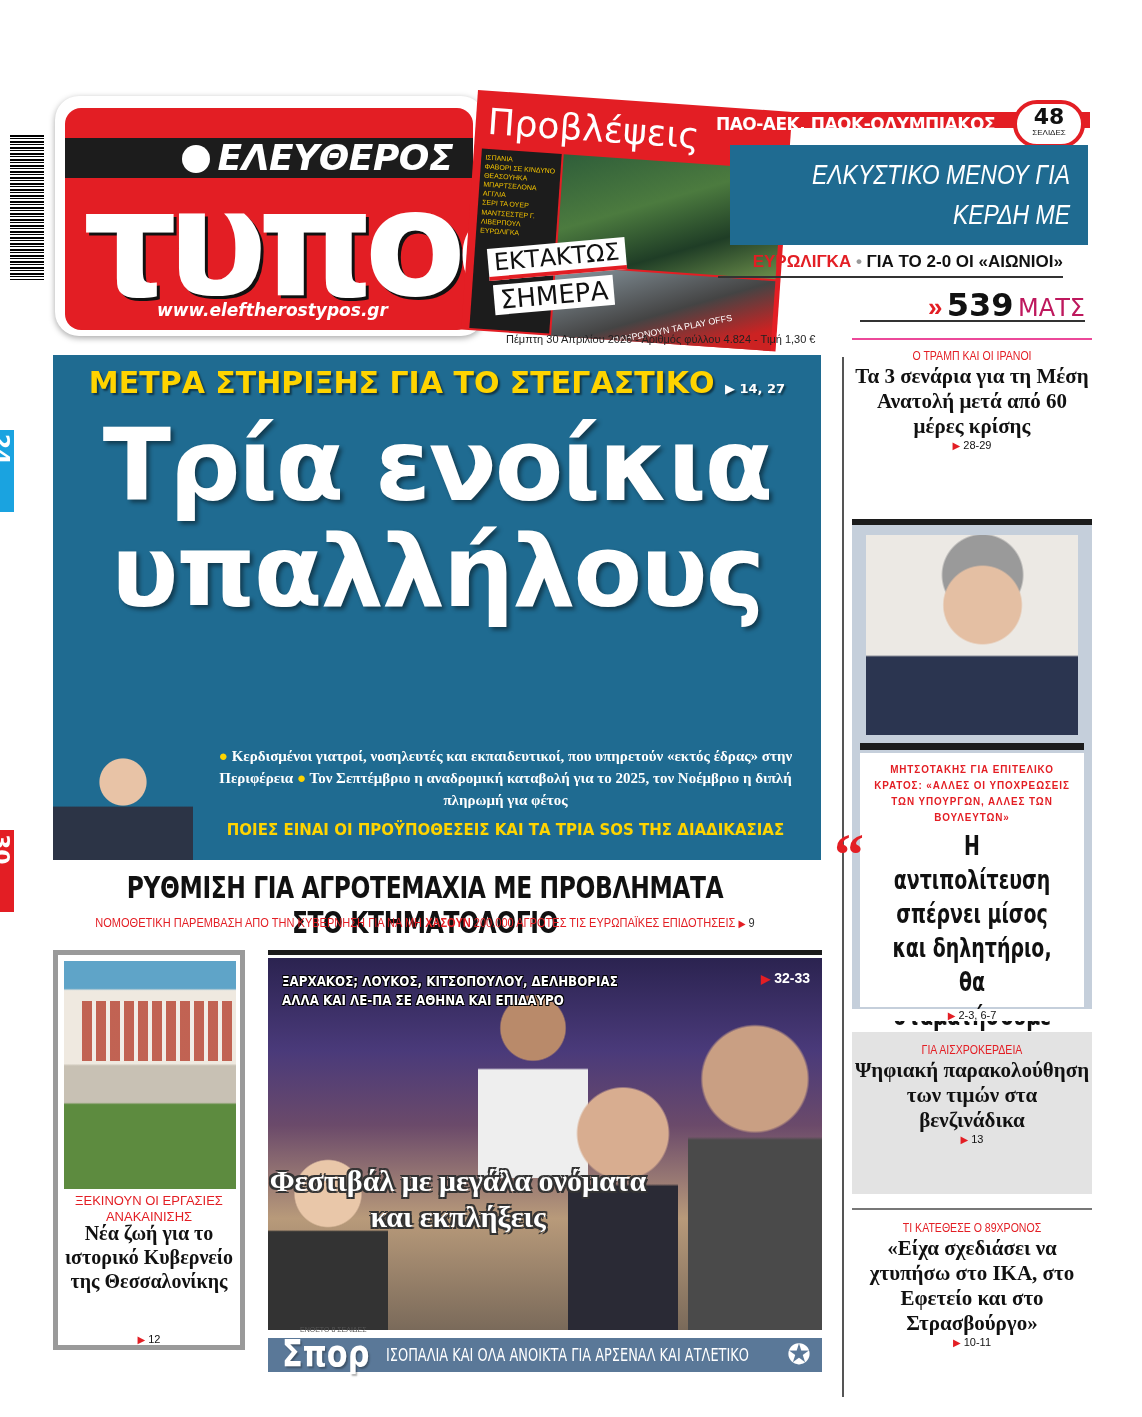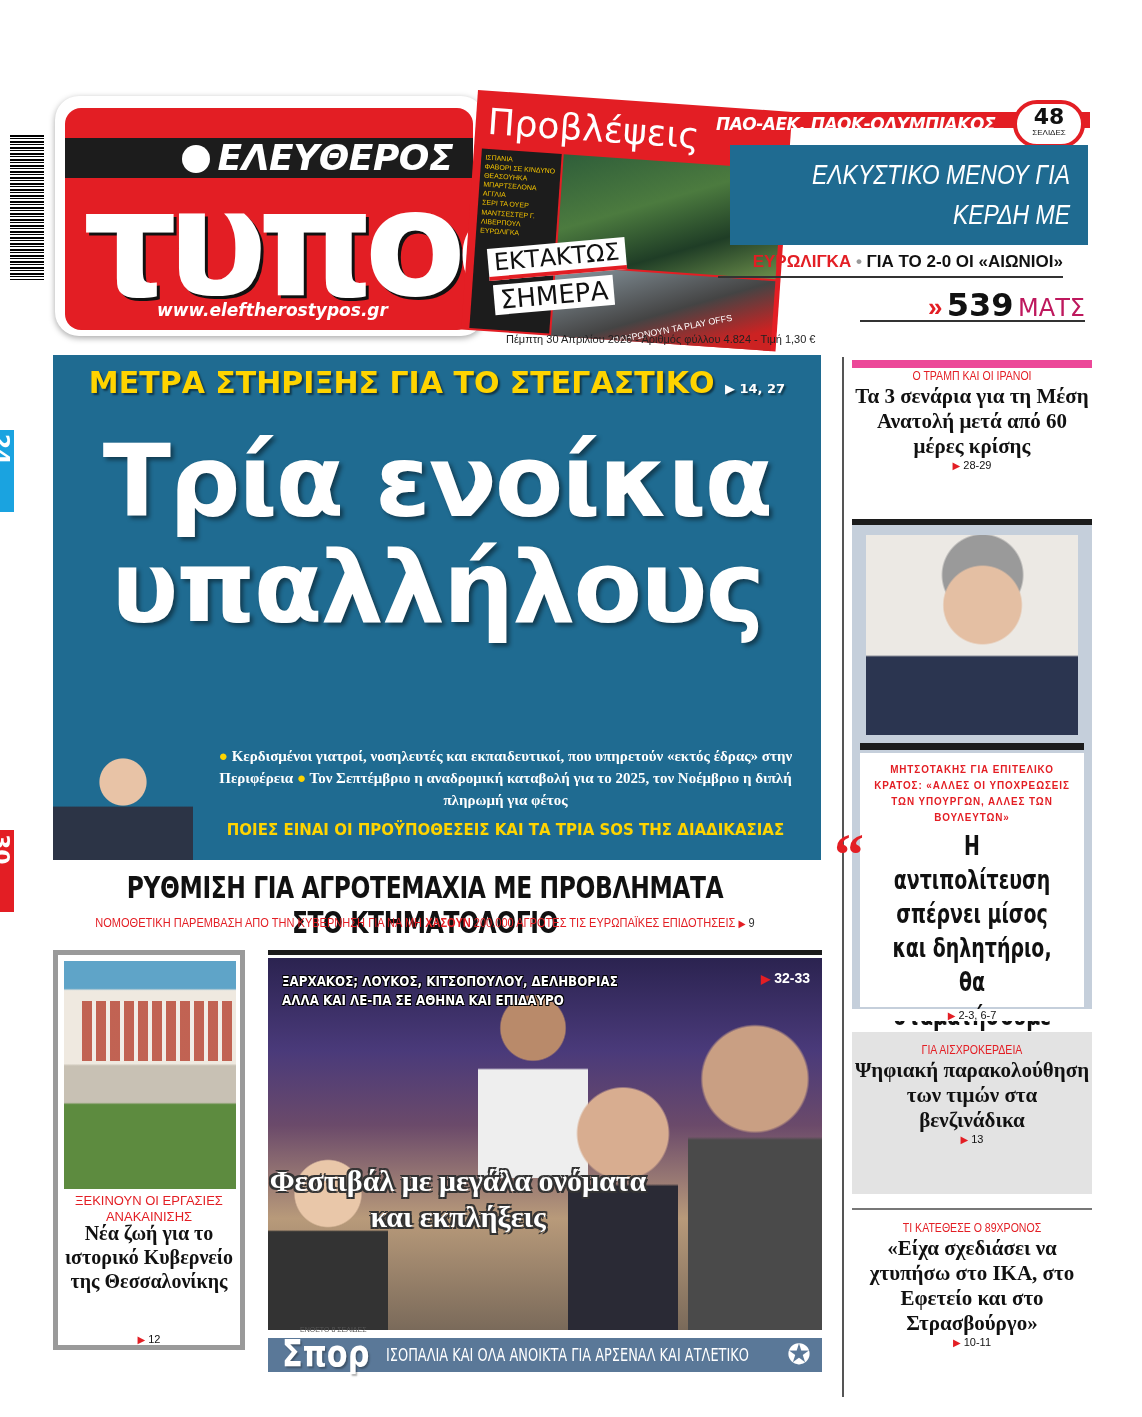--- a/index.html
+++ b/index.html
@@ -26,42 +26,42 @@
   .mag { left: 478px; top: 90px; width: 315px; height: 240px; background: #e31e24; transform: rotate(4deg); transform-origin: left top; overflow: hidden; }
   .mag-title { position: absolute; left: 12px; top: 10px; color: #fff; font-size: 36px; font-family: "DejaVu Sans", sans-serif; }
   .mag-photo1 { position: absolute; left: 90px; top: 58px; width: 220px; height: 110px; background: linear-gradient(160deg, #2f5e3a, #4c7b3f 40%, #1f3d26 70%, #6d8f4b); }
   .mag-photo2 { position: absolute; left: 90px; top: 170px; width: 220px; height: 80px; background: linear-gradient(160deg, #8b9aa3, #444 50%, #c22 80%); }
   .mag-side { position: absolute; left: 8px; top: 58px; width: 80px; height: 180px; background: #1c1c1c; color: #f4c400; font-size: 7px; padding: 4px; line-height: 1.3; }
   .mag-bottom-text { position: absolute; left: 150px; top: 220px; color: #fff; font-size: 9px; transform: rotate(-15deg); }
   .ektaktos { left: 488px; top: 243px; background: #fff; padding: 0 6px; font-size: 24px; font-family: "DejaVu Sans", sans-serif; transform: rotate(-5deg); border-bottom: 4px solid #e31e24; }
   .simera { left: 494px; top: 280px; background: #fff; padding: 0 6px; font-size: 26px; font-family: "DejaVu Sans", sans-serif; transform: rotate(-5deg); }
 
   
-  .promo-redbar { left: 700px; top: 112px; width: 390px; height: 16px; background: #e31e24; font-style: italic; }
+  .promo-redbar { left: 700px; top: 112px; width: 390px; height: 16px; background: #e31e24; }
   .promo-redbar-text { position: absolute; right: 95px; top: 2px; color: #fff; font-weight: bold; font-size: 17px; font-family: "DejaVu Sans", sans-serif; letter-spacing: -0.5px; }
   .pages-badge { left: 1013px; top: 100px; width: 72px; height: 48px; background: #fff; border: 4px solid #e31e24; border-radius: 36px; text-align: center; }
   .pages-num { display: block; font-weight: bold; font-size: 22px; line-height: 22px; margin-top: 2px; font-family: "DejaVu Sans", sans-serif; }
   .pages-lbl { display: block; font-size: 8px; }
   .promo-blue { left: 730px; top: 145px; width: 358px; height: 100px; background: #1f6b91; }
   .promo-blue-text { position: absolute; right: 18px; top: 10px; width: 340px; text-align: right; color: #fff; font-style: italic; font-size: 28px; line-height: 40px; font-family: "Liberation Sans Narrow", "Liberation Sans", sans-serif; transform: scaleX(0.82); transform-origin: right; }
   .euro-line { left: 718px; top: 252px; width: 345px; height: 26px; border-bottom: 2px solid #333; text-align: right; font-size: 17px; font-weight: bold; }
   .euro-red { color: #e31e24; }
   .euro-dot { color: #999; }
   .matches-line { left: 860px; top: 286px; width: 225px; height: 36px; border-bottom: 2px solid #333; text-align: right; }
   .matches-arrow { color: #e31e24; font-weight: bold; font-size: 26px; }
   .matches-num { font-weight: bold; font-size: 32px; font-family: "DejaVu Sans", sans-serif; }
   .matches-lbl { color: #be185d; font-size: 24px; font-family: "DejaVu Sans", sans-serif; }
 
   .dateline { left: 506px; top: 333px; font-size: 11px; color: #222; }
 
   
   .main-box { left: 53px; top: 355px; width: 768px; height: 505px; background: #1f6b91; }
   .kicker { position: absolute; left: 0; top: 10px; width: 100%; text-align: center; color: #ffd400; font-weight: bold; font-size: 30px; font-family: "DejaVu Sans", sans-serif; text-shadow: 2px 2px 2px rgba(0,0,0,0.5); }
   .kicker-ref { font-size: 13px; color: #fff; }
-  .headline { position: absolute; left: 0; top: 58px; width: 100%; text-align: center; color: #fff; font-weight: bold; font-size: 100px; line-height: 106px; font-family: "DejaVu Sans", sans-serif; letter-spacing: -2px; text-shadow: 3px 3px 4px rgba(0,0,0,0.45); margin-top: 16px; }
+  .headline { position: absolute; left: 0; top: 58px; width: 100%; text-align: center; color: #fff; font-weight: bold; font-size: 100px; line-height: 106px; font-family: "DejaVu Sans", sans-serif; letter-spacing: -2px; text-shadow: 3px 3px 4px rgba(0,0,0,0.45); }
   .portrait-pierrakakis { position: absolute; left: 0; top: 385px; width: 140px; height: 120px; background: radial-gradient(circle at 50% 35%, #e8c3a6 0 22%, transparent 23%), linear-gradient(180deg, transparent 0 55%, #2c3446 56%); }
   .subtext { position: absolute; left: 150px; top: 390px; width: 605px; text-align: center; color: #fff; font-weight: bold; font-size: 15px; line-height: 22px; font-family: "Liberation Serif", serif; }
   .bullet { color: #ffd400; }
   .subkicker { position: absolute; left: 150px; top: 466px; width: 605px; text-align: center; color: #ffd400; font-weight: bold; font-size: 15px; font-family: "DejaVu Sans", sans-serif; }
 
   
   .agro-head { left: 20px; top: 870px; width: 810px; text-align: center; font-size: 30px; font-weight: bold; font-family: "DejaVu Sans", sans-serif; transform: scaleX(0.78); transform-origin: center; letter-spacing: -0.5px; }
   .agro-sub { left: 20px; top: 916px; width: 810px; text-align: center; color: #e31e24; font-size: 12px; transform: scaleX(0.92); }
   .agro-sub b { color: #e31e24; }
   .ref-arrow { color: #e31e24; font-size: 10px; }
@@ -94,21 +94,21 @@
   .sport-text { position: absolute; left: 118px; top: 7px; color: #fff; font-size: 17px; font-family: "DejaVu Sans", sans-serif; transform: scaleX(0.76); transform-origin: left; white-space: nowrap; }
   .ucl-icon { position: absolute; right: 6px; top: 1px; width: 34px; height: 32px; color: #fff; font-size: 28px; line-height: 32px; text-align: center; }
 
   
   .right-col-line { left: 842px; top: 357px; width: 2px; height: 1040px; background: #555; }
   .r-story { position: absolute; left: 852px; width: 240px; text-align: center; }
   .r-kicker { color: #e31e24; font-size: 12px; line-height: 16px; transform: scaleX(0.88); }
   .r-title { font-weight: bold; font-size: 21px; line-height: 25px; font-family: "Liberation Serif", serif; }
   .r-ref { font-size: 11px; }
 
-  .trump { top: 360px; border-top: 8px solid #ec4899; }
+  .trump { top: 338px; border-top: 2px solid #ec4899; padding-top: 8px; }
 
   .mitsotakis-frame { left: 852px; top: 519px; width: 240px; height: 500px; background: #c5cfdb; }
   .mitsotakis-bar { position: absolute; left: 0; top: 0; width: 100%; height: 6px; background: #1c1c1c; }
   .mitsotakis-photo { position: absolute; left: 14px; top: 16px; width: 212px; height: 200px; background: radial-gradient(circle at 55% 35%, #e4bfa3 0 22%, transparent 23%), radial-gradient(circle at 55% 20%, #9a9a9a 0 20%, transparent 21%), linear-gradient(180deg, #ece9e4 0 60%, #2b3550 61%); }
   .mitsotakis-photobar { position: absolute; left: 8px; top: 224px; width: 224px; height: 7px; background: #1c1c1c; }
   .mitsotakis-white { position: absolute; left: 8px; top: 234px; width: 224px; height: 254px; background: #fff; }
   .m-kicker { position: absolute; left: 0; top: 8px; width: 100%; text-align: center; color: #e31e24; font-weight: bold; font-size: 11px; line-height: 16px; letter-spacing: 1px; transform: scaleX(0.9); }
   .m-quote-mark { position: absolute; left: -26px; top: 68px; color: #e31e24; font-weight: bold; font-size: 60px; font-family: "Liberation Serif", serif; }
   .m-quote { position: absolute; left: 0; top: 76px; width: 100%; text-align: center; font-weight: bold; font-size: 27px; line-height: 34px; font-family: "DejaVu Sans Condensed", "DejaVu Sans", sans-serif; transform: scaleX(0.78); }
   .m-ref { position: absolute; left: 0; top: 250px; width: 100%; text-align: center; font-size: 11px; background: #ffffff; }

